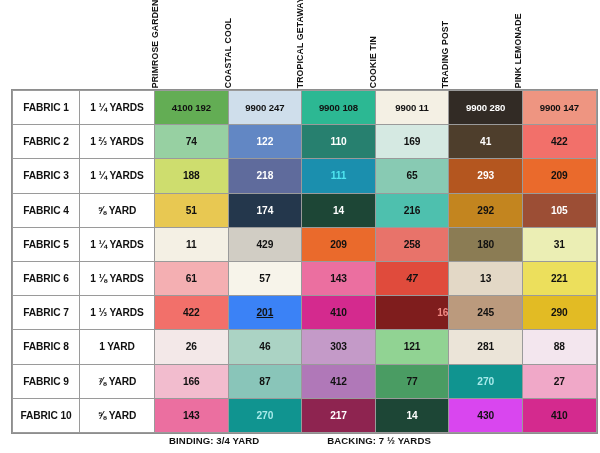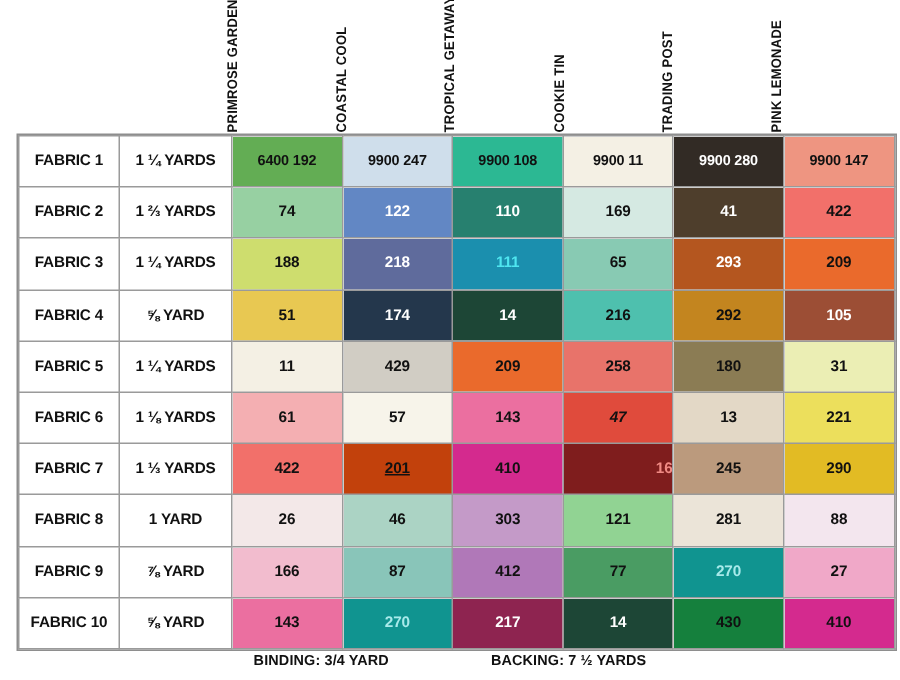--- a/index.html
+++ b/index.html
@@ -138,21 +138,21 @@
       <div class="hdr-cell" style="left: 503px; width: 72.6px;">
         <div class="hdr-label">PINK LEMONADE</div>
       </div>
     </div>
 
   <table id="grid">
     <tbody>
         <tr class="row-head">
           <td class="c-name">FABRIC 1</td>
           <td class="c-yards">1 ¼ YARDS</td>
-          <td class="c-swatch" style="background: rgb(99, 173, 84); color: rgb(17, 17, 17);">6400 192</td>
+          <td class="c-swatch" style="background: rgb(99, 173, 84); color: rgb(17, 17, 17);">4100 192</td>
           <td class="c-swatch" style="background: rgb(207, 222, 235); color: rgb(17, 17, 17);">9900 247</td>
           <td class="c-swatch" style="background: rgb(44, 184, 147); color: rgb(17, 17, 17);">9900 108</td>
           <td class="c-swatch" style="background: rgb(244, 240, 228); color: rgb(17, 17, 17);">9900 11</td>
           <td class="c-swatch" style="background: rgb(50, 43, 37); color: rgb(255, 255, 255);">9900 280</td>
           <td class="c-swatch" style="background: rgb(238, 149, 129); color: rgb(17, 17, 17);">9900 147</td>
         </tr>
         <tr>
           <td class="c-name">FABRIC 2</td>
           <td class="c-yards">1 ⅔ YARDS</td>
           <td class="c-swatch" style="background: rgb(151, 208, 162); color: rgb(17, 17, 17);">74</td>
@@ -199,21 +199,21 @@
           <td class="c-swatch" style="background: rgb(247, 244, 234); color: rgb(17, 17, 17);">57</td>
           <td class="c-swatch" style="background: rgb(235, 111, 160); color: rgb(17, 17, 17);">143</td>
           <td class="c-swatch" style="background: rgb(224, 75, 60); color: rgb(17, 17, 17); font-style: italic;">47</td>
           <td class="c-swatch" style="background: rgb(227, 216, 198); color: rgb(17, 17, 17);">13</td>
           <td class="c-swatch" style="background: rgb(236, 223, 92); color: rgb(17, 17, 17);">221</td>
         </tr>
         <tr>
           <td class="c-name">FABRIC 7</td>
           <td class="c-yards">1 ⅓ YARDS</td>
           <td class="c-swatch" style="background: rgb(242, 112, 106); color: rgb(17, 17, 17);">422</td>
-          <td class="c-swatch" style="background: #c2410c; color: rgb(17, 17, 17); text-decoration: underline;">201</td>
+          <td class="c-swatch" style="background: #3b82f6; color: rgb(17, 17, 17); text-decoration: underline;">201</td>
           <td class="c-swatch" style="background: rgb(212, 42, 142); color: rgb(17, 17, 17);">410</td>
           <td class="c-swatch" style="background: #7f1d1d; color: rgb(240, 138, 132); text-align: right;">16</td>
           <td class="c-swatch" style="background: rgb(187, 154, 125); color: rgb(17, 17, 17);">245</td>
           <td class="c-swatch" style="background: rgb(226, 187, 36); color: rgb(17, 17, 17);">290</td>
         </tr>
         <tr>
           <td class="c-name">FABRIC 8</td>
           <td class="c-yards">1 YARD</td>
           <td class="c-swatch" style="background: rgb(243, 232, 232); color: rgb(17, 17, 17);">26</td>
           <td class="c-swatch" style="background: rgb(171, 211, 196); color: rgb(17, 17, 17);">46</td>
@@ -232,21 +232,21 @@
           <td class="c-swatch" style="background: rgb(16, 148, 144); color: rgb(168, 234, 234);">270</td>
           <td class="c-swatch" style="background: rgb(240, 168, 200); color: rgb(17, 17, 17);">27</td>
         </tr>
         <tr>
           <td class="c-name">FABRIC 10</td>
           <td class="c-yards">⅝ YARD</td>
           <td class="c-swatch" style="background: rgb(235, 111, 160); color: rgb(17, 17, 17);">143</td>
           <td class="c-swatch" style="background: rgb(16, 148, 144); color: rgb(168, 234, 234);">270</td>
           <td class="c-swatch" style="background: rgb(142, 36, 80); color: rgb(255, 255, 255);">217</td>
           <td class="c-swatch" style="background: rgb(29, 70, 54); color: rgb(255, 255, 255);">14</td>
-          <td class="c-swatch" style="background: #15803d; color: rgb(17, 17, 17);">430</td>
+          <td class="c-swatch" style="background: #d946ef; color: rgb(17, 17, 17);">430</td>
           <td class="c-swatch" style="background: rgb(212, 42, 142); color: rgb(17, 17, 17);">410</td>
         </tr>
       </tbody>
   </table>
 
   <div id="footer">
     <span>BINDING: 3/4 YARD</span>
     <span>BACKING: 7 ½ YARDS</span>
   </div>
 

